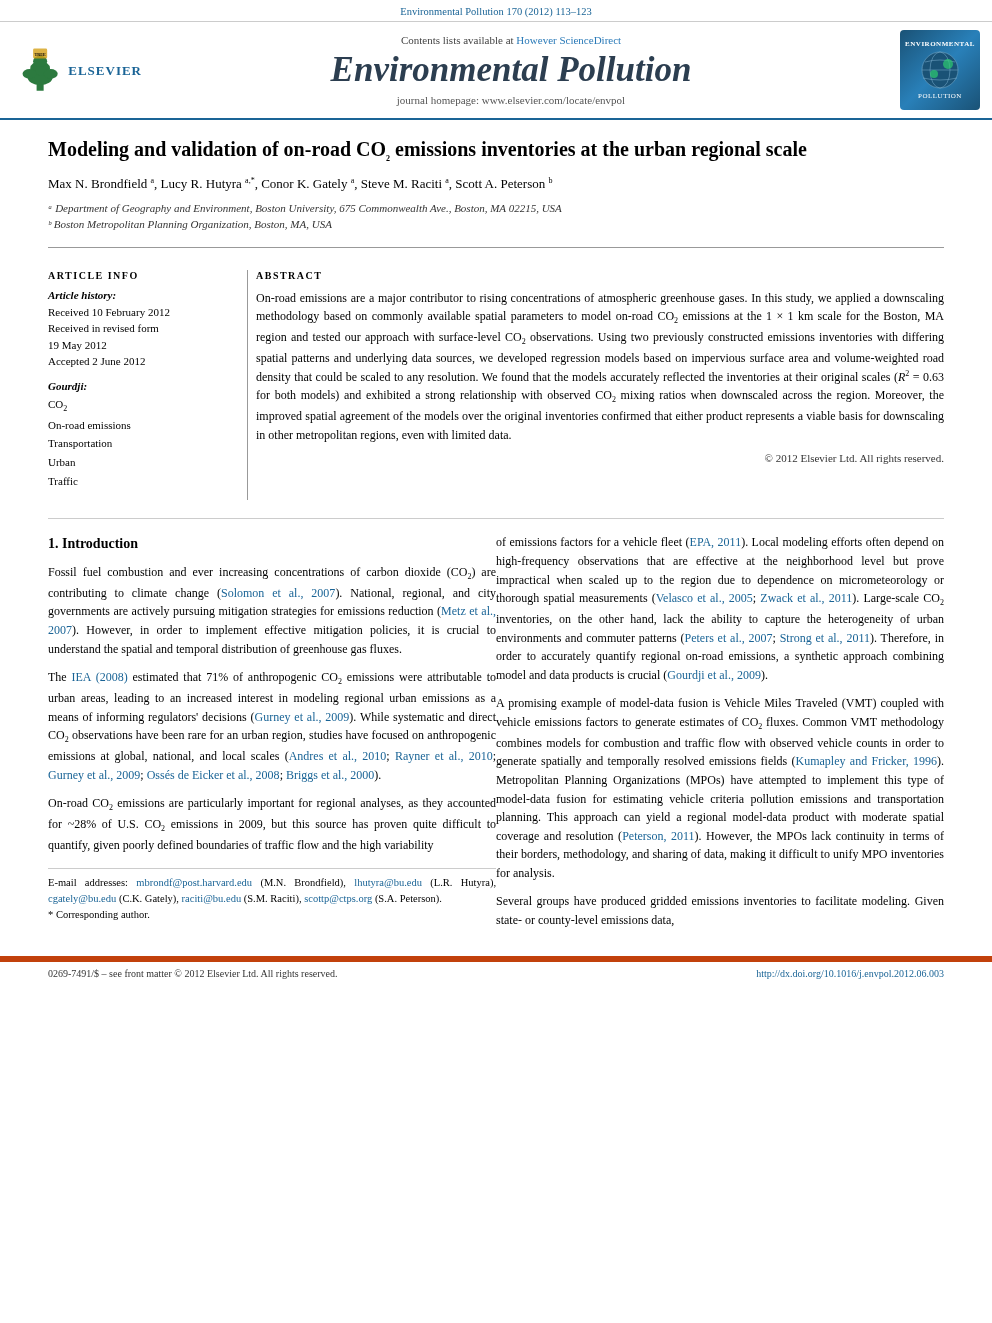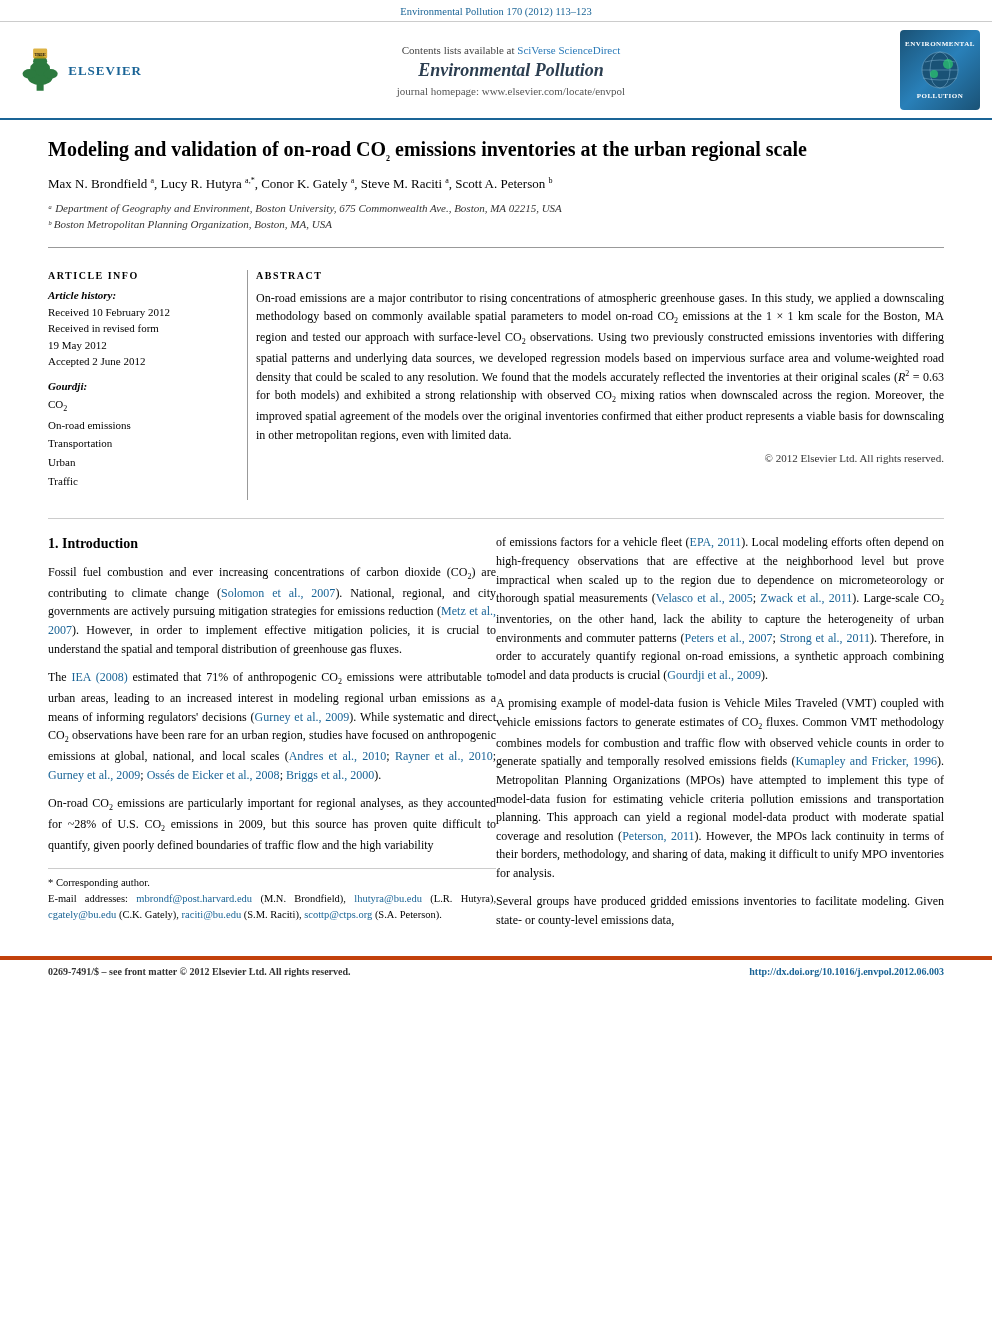--- a/index.html
+++ b/index.html
@@ -56,21 +56,21 @@
     .sciverse-line {
       font-size: 11px;
       color: #444;
       margin-bottom: 4px;
     }
     .sciverse-link {
       color: #2a7ab8;
       text-decoration: none;
     }
     .journal-title {
-      font-size: 18px;
+      font-size: 35px;
       font-weight: bold;
       color: #2c3e50;
       font-style: italic;
     }
     .journal-homepage {
       font-size: 11px;
       color: #555;
       margin-top: 4px;
     }
     .header-right {
@@ -100,21 +100,21 @@
       font-family: Liberation Serif, serif;
     }
     .badge-globe {
       width: 40px;
       height: 40px;
       margin: 2px 0;
     }
     .badge-poll {
       color: #fff;
       font-size: 7px;
-      font-weight: bold;
+      font-weight: normal;
       text-align: left;
       text-transform: uppercase;
       letter-spacing: 0.5px;
     }
 
     
     .main-content {
       padding: 16px 48px 16px 48px;
     }
 
@@ -249,24 +249,23 @@
     }
     
     sub { font-size: 8px; }
     sup { font-size: 8px; }
 
     
     .bottom-footer {
       font-size: 10px;
       color: #333;
       padding: 6px 48px 4px;
-      border-top: 4px solid #c2410c;
+      border-top: 6px solid #c2410c;
       display: flex;
       justify-content: space-between;
-      font-weight: bold;
     }
   </style>
 </head>
 <body>
 
 <div class="journal-ref">Environmental Pollution 170 (2012) 113–123</div>
 
 <div class="header-banner">
   <div class="header-left">
     <div class="elsevier-logo">
@@ -278,21 +277,21 @@
         <ellipse cx="25" cy="38" rx="10" ry="7" fill="#2c7a3f"></ellipse>
         <ellipse cx="55" cy="38" rx="10" ry="7" fill="#2c7a3f"></ellipse>
         <rect x="30" y="2" width="20" height="14" rx="2" fill="#d4a017" opacity="0.8"></rect>
         <text x="40" y="12" text-anchor="middle" fill="#000" font-size="6" font-weight="bold">TREE</text>
       </svg>
       <div class="elsevier-text">ELSEVIER</div>
     </div>
   </div>
   <div class="header-center">
     <div class="sciverse-line">
-      <span>Contents lists available at </span><span class="sciverse-link">SciVerse ScienceDirect</span>
+      <span>Contents lists available at </span><span class="sciverse-link">However ScienceDirect</span>
     </div>
     <div class="journal-title">Environmental Pollution</div>
     <div class="journal-homepage">journal homepage: www.elsevier.com/locate/envpol</div>
   </div>
   <div class="header-right">
     <div class="journal-badge">
       <div class="badge-env">ENVIRONMENTAL</div>
       <svg class="badge-globe" viewBox="0 0 40 40">
         <circle cx="20" cy="20" r="18" fill="#1a5276" stroke="#7fb3d3" stroke-width="0.5"></circle>
         <ellipse cx="20" cy="20" rx="10" ry="18" fill="none" stroke="#7fb3d3" stroke-width="0.5"></ellipse>
@@ -361,24 +360,24 @@
 
       <div class="body-paragraph">
         The <a class="ref-link" href="#">IEA (2008)</a> estimated that 71% of anthropogenic CO<sub>2</sub> emissions were attributable to urban areas, leading to an increased interest in modeling regional urban emissions as a means of informing regulators' decisions (<a class="ref-link" href="#">Gurney et al., 2009</a>). While systematic and direct CO<sub>2</sub> observations have been rare for an urban region, studies have focused on anthropogenic emissions at global, national, and local scales (<a class="ref-link" href="#">Andres et al., 2010</a>; <a class="ref-link" href="#">Rayner et al., 2010</a>; <a class="ref-link" href="#">Gurney et al., 2009</a>; <a class="ref-link" href="#">Ossés de Eicker et al., 2008</a>; <a class="ref-link" href="#">Briggs et al., 2000</a>).
       </div>
 
       <div class="body-paragraph">
         On-road CO<sub>2</sub> emissions are particularly important for regional analyses, as they accounted for ~28% of U.S. CO<sub>2</sub> emissions in 2009, but this source has proven quite difficult to quantify, given poorly defined boundaries of traffic flow and the high variability
       </div>
 
       <div class="footnote-area">
-        <div class="footnote-line">* Corresponding author.</div>
         <div class="footnote-line">
           <span>E-mail addresses:</span> <a class="footnote-link" href="#">mbrondf@post.harvard.edu</a> (M.N. Brondfield), <a class="footnote-link" href="#">lhutyra@bu.edu</a> (L.R. Hutyra), <a class="footnote-link" href="#">cgately@bu.edu</a> (C.K. Gately), <a class="footnote-link" href="#">raciti@bu.edu</a> (S.M. Raciti), <a class="footnote-link" href="#">scottp@ctps.org</a> (S.A. Peterson).
         </div>
+        <div class="footnote-line">* Corresponding author.</div>
       </div>
     </div>
 
     <div class="col-right">
       <div class="body-paragraph">
         of emissions factors for a vehicle fleet (<a class="ref-link" href="#">EPA, 2011</a>). Local modeling efforts often depend on high-frequency observations that are effective at the neighborhood level but prove impractical when scaled up to the region due to dependence on micrometeorology or thorough spatial measurements (<a class="ref-link" href="#">Velasco et al., 2005</a>; <a class="ref-link" href="#">Zwack et al., 2011</a>). Large-scale CO<sub>2</sub> inventories, on the other hand, lack the ability to capture the heterogeneity of urban environments and commuter patterns (<a class="ref-link" href="#">Peters et al., 2007</a>; <a class="ref-link" href="#">Strong et al., 2011</a>). Therefore, in order to accurately quantify regional on-road emissions, a synthetic approach combining model and data products is crucial (<a class="ref-link" href="#">Gourdji et al., 2009</a>).
       </div>
 
       <div class="body-paragraph">
         A promising example of model-data fusion is Vehicle Miles Traveled (VMT) coupled with vehicle emissions factors to generate estimates of CO<sub>2</sub> fluxes. Common VMT methodology combines models for combustion and traffic flow with observed vehicle counts in order to generate spatially and temporally resolved emissions fields (<a class="ref-link" href="#">Kumapley and Fricker, 1996</a>). Metropolitan Planning Organizations (MPOs) have attempted to implement this type of model-data fusion for estimating vehicle criteria pollution emissions and transportation planning. This approach can yield a regional model-data product with moderate spatial coverage and resolution (<a class="ref-link" href="#">Peterson, 2011</a>). However, the MPOs lack continuity in terms of their borders, methodology, and sharing of data, making it difficult to unify MPO inventories for analysis.

